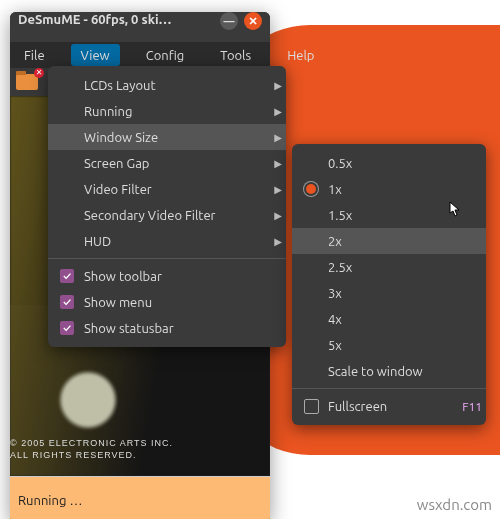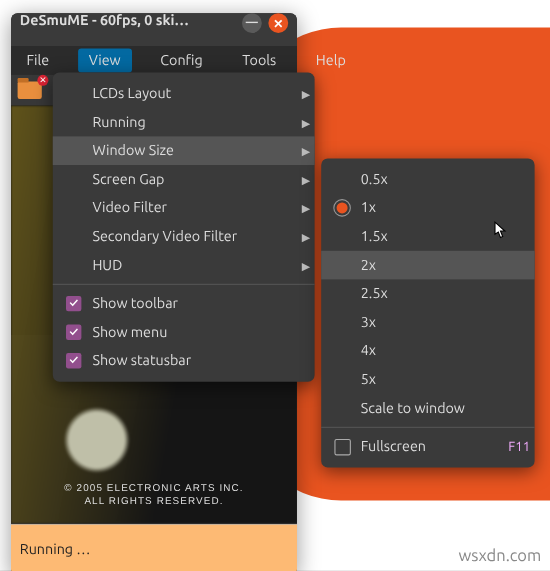--- a/index.html
+++ b/index.html
@@ -60,21 +60,21 @@
     background: linear-gradient(#111 0 55%, #222 55% 100%);
     position: relative;
     color:#fff;
     overflow:hidden;
   }
   .blur { position:absolute; inset:0; background:
     radial-gradient(circle at 30% 80%, #bfbfa8 0 25px, transparent 30px),
     linear-gradient(100deg, rgba(116,100,30,.8), rgba(20,20,20,.9) 60%);
     filter:blur(1px);}
   .press { position:absolute; top:186px; width:100%; text-align:center; font-family:"Arial Black",sans-serif; font-size:11px; letter-spacing:1px; color:#ddd; text-shadow:0 1px 2px #000;}
-  .ea { position:absolute; bottom:14px; width:100%; text-align:center; font-size:9px; letter-spacing:1px; font-family:"Arial Black",sans-serif; color:#ddd; line-height:1.4;}
+  .ea { position:absolute; bottom:14px; width:100%; font-size:9px; letter-spacing:1px; font-family:"Arial Black",sans-serif; color:#ddd; line-height:1.4;}
   .statusbar { padding:16px 8px; color:#222; background:#fdba74; border-top:1px solid #ccc; border-radius:0 0 6px 6px;}
   .dropdown {
     position:absolute;
     top:66px; left:48px;
     width:238px;
     background:#3a3a3a;
     border-radius:6px;
     box-shadow:0 4px 16px rgba(0,0,0,.5);
     padding:6px 0;
     color:#ddd;

